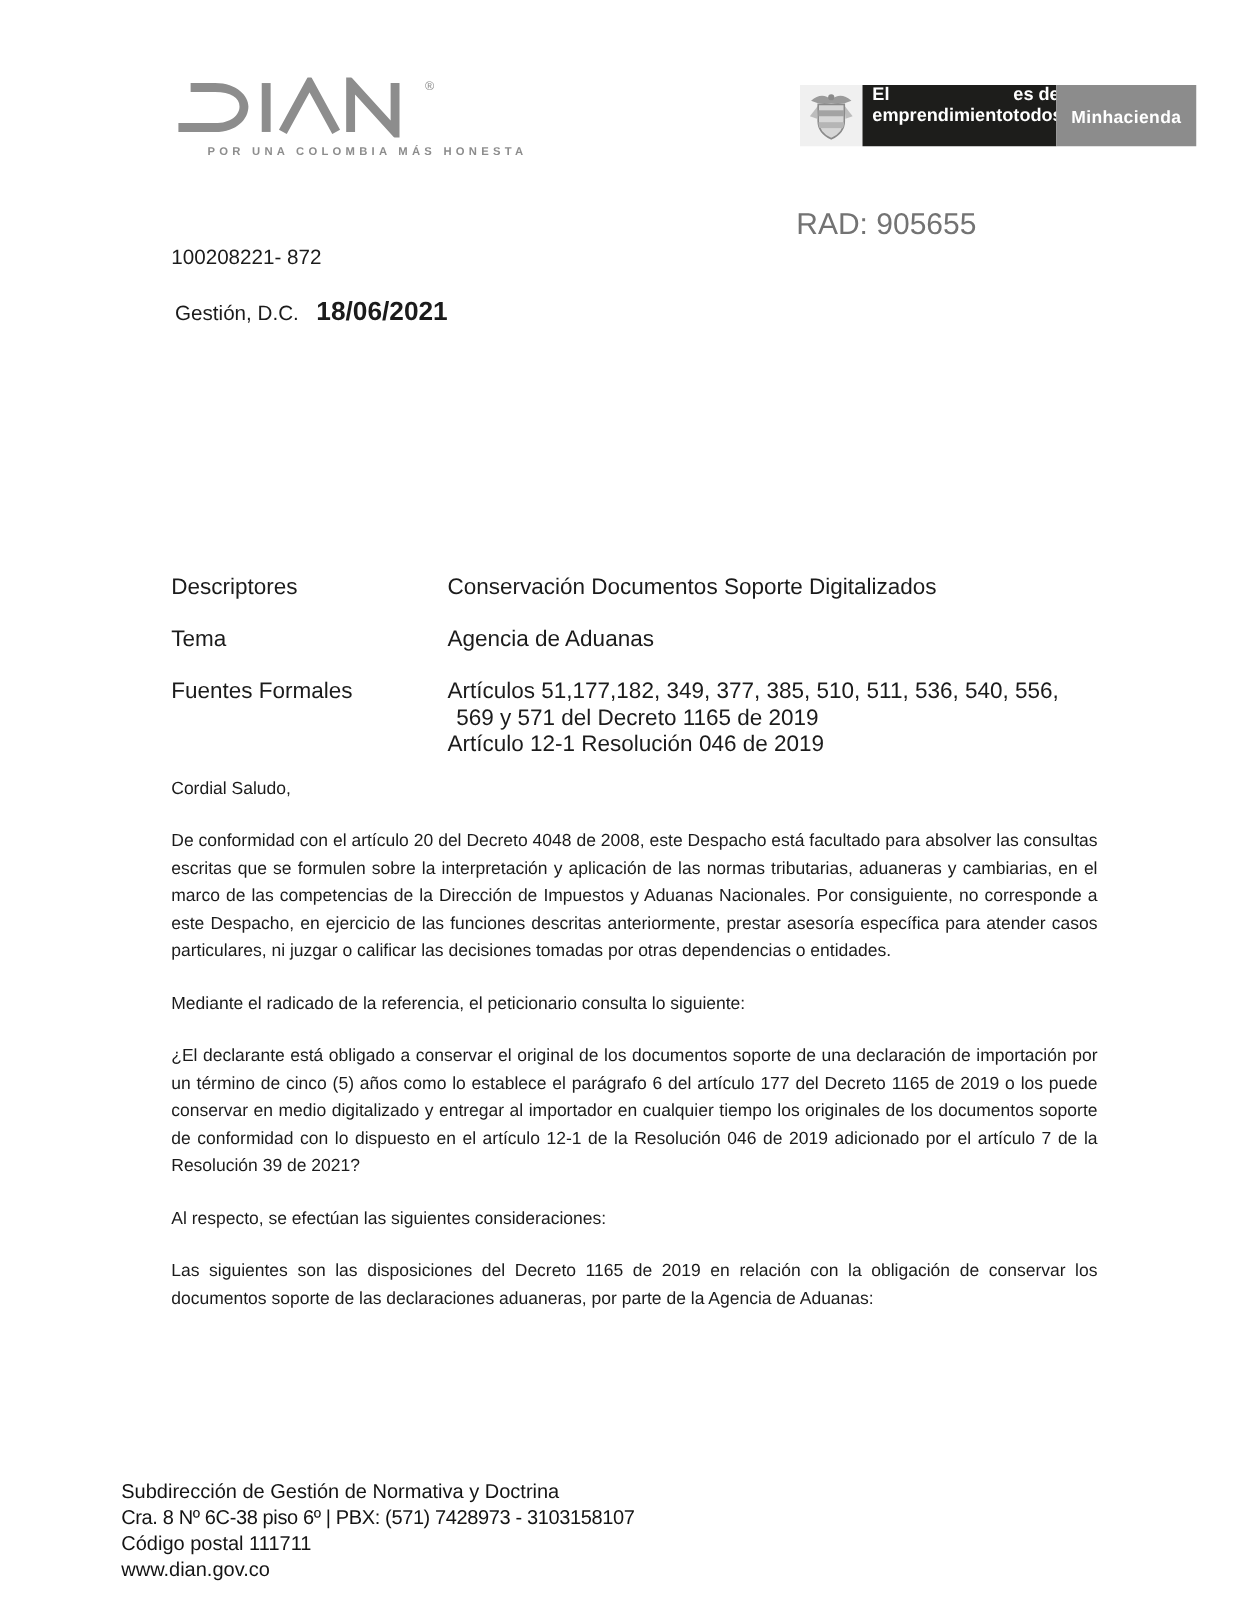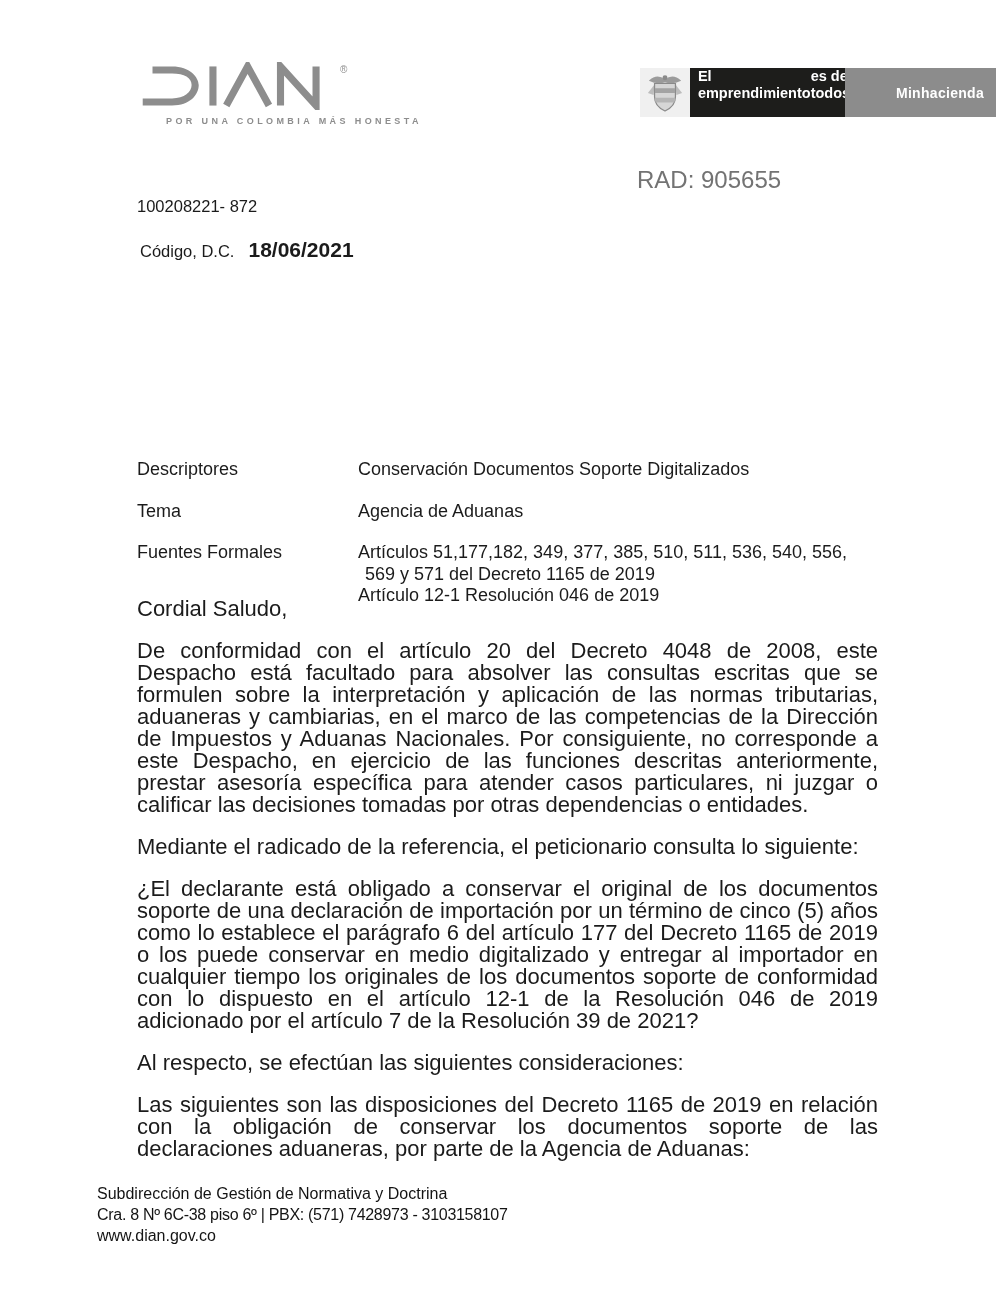--- a/index.html
+++ b/index.html
@@ -20,40 +20,40 @@
   }
 
   .gov-badge{left:640px;top:68px;height:49px;display:flex;align-items:stretch;}
   .badge-arms{width:50px;background:#f0f0f0;display:flex;align-items:center;justify-content:center;}
   .badge-slogan{
     width:142px;background:#1d1d1b;color:#ffffff;display:flex;flex-direction:row;
     justify-content:center;padding-left:13px;font-weight:bold;font-size:14.5px;line-height:16.5px;
   }
   .badge-ministry{
     width:112px;background:#8c8c8c;color:#ffffff;display:flex;align-items:center;
-    justify-content:center;font-weight:bold;font-size:14px;letter-spacing:.3px;padding-left:39px;
+    justify-content:center;font-weight:bold;font-size:14px;letter-spacing:.3px;
   }
 
   
   .rad{left:637px;top:166px;font-size:24px;color:#737373;text-align:center;}
   .ref-number{left:137px;top:197px;font-size:16.5px;}
   .date-line{left:140px;top:238px;display:flex;align-items:baseline;gap:14px;}
   .city{font-size:16.5px;}
   .date{font-size:21px;font-weight:bold;}
 
   
   .meta{left:137px;top:459px;width:742px;font-size:18px;}
   .meta-row{display:flex;margin-bottom:20px;}
   .meta-label{width:221px;flex:0 0 221px;}
   .meta-value{flex:1;}
   .meta-value .vline{white-space:nowrap;line-height:21.5px;}
   .meta-value .vline.indent{padding-left:7px;}
 
   
-  .body-text{left:137px;top:598px;width:741px;font-size:22px;line-height:22px;}
+  .body-text{left:137px;top:619px;width:741px;font-size:14px;line-height:22px;}
   .body-text p{margin:0 0 20px 0;}
   .body-text p.just{text-align:justify;}
 
   
   .footer{left:97px;top:1183px;font-size:16px;line-height:21px;color:#141414;}
   .footer .tiny{font-size:11.5px;letter-spacing:-0.2px;line-height:14px;}
   .footer .addr{letter-spacing:-0.3px;}
 </style>
 </head>
 <body>
@@ -98,21 +98,21 @@
     <span>es de todos</span>
   </div>
   <div class="badge-ministry">Minhacienda</div>
 </div>
 
 <div class="abs rad">RAD: 905655</div>
 
 <div class="abs ref-number">100208221- 872</div>
 
 <div class="abs date-line">
-  <span class="city">Código, D.C.</span>
+  <span class="city">Gestión, D.C.</span>
   <span class="date">18/06/2021</span>
 </div>
 
 <div class="abs meta">
   <div class="meta-row">
     <div class="meta-label">Descriptores</div>
     <div class="meta-value">
       <div class="vline">Conservación Documentos Soporte Digitalizados</div>
     </div>
   </div>
@@ -137,14 +137,15 @@
   <p class="just">De conformidad con el artículo 20 del Decreto 4048 de 2008, este Despacho está facultado para absolver las consultas escritas que se formulen sobre la interpretación y aplicación de las normas tributarias, aduaneras y cambiarias, en el marco de las competencias de la Dirección de Impuestos y Aduanas Nacionales. Por consiguiente, no corresponde a este Despacho, en ejercicio de las funciones descritas anteriormente, prestar asesoría específica para atender casos particulares, ni juzgar o calificar las decisiones tomadas por otras dependencias o entidades.</p>
   <p>Mediante el radicado de la referencia, el peticionario consulta lo siguiente:</p>
   <p class="just">¿El declarante está obligado a conservar el original de los documentos soporte de una declaración de importación por un término de cinco (5) años como lo establece el parágrafo 6 del artículo 177 del Decreto 1165 de 2019 o los puede conservar en medio digitalizado y entregar al importador en cualquier tiempo los originales de los documentos soporte de conformidad con lo dispuesto en el artículo 12-1 de la Resolución 046 de 2019 adicionado por el artículo 7 de la Resolución 39 de 2021?</p>
   <p>Al respecto, se efectúan las siguientes consideraciones:</p>
   <p class="just">Las siguientes son las disposiciones del Decreto 1165 de 2019 en relación con la obligación de conservar los documentos soporte de las declaraciones aduaneras, por parte de la Agencia de Aduanas:</p>
 </div>
 
 <div class="abs footer">
   <div>Subdirección de Gestión de Normativa y Doctrina</div>
   <div class="addr">Cra. 8 Nº 6C-38 piso 6º | PBX: (571) 7428973 - 3103158107</div>
+  <div>Código postal 111711</div>
   <div>www.dian.gov.co</div>
 </div>
 
 </body></html>

